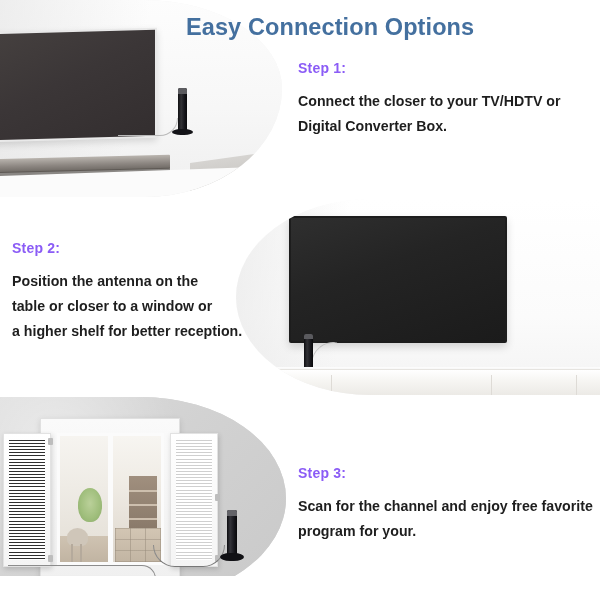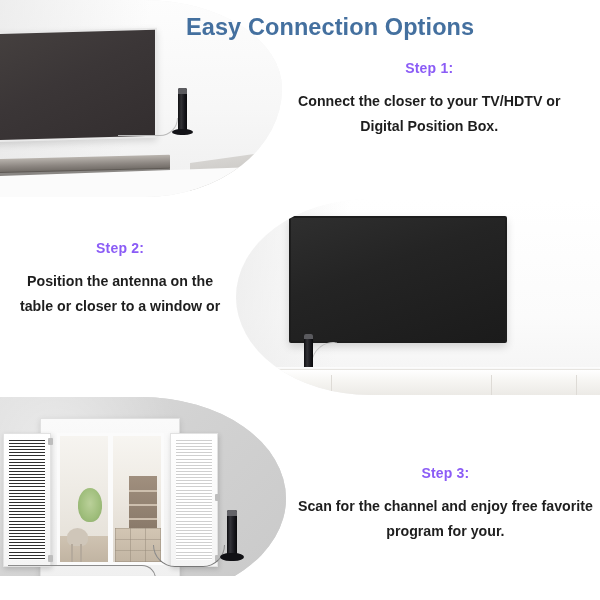--- a/index.html
+++ b/index.html
@@ -12,21 +12,20 @@
     font-family: "Liberation Sans", sans-serif;
     overflow: hidden;
   }
 
   .page {
     position: relative;
     width: 600px;
     height: 576px;
     background: #ffffff;
     overflow: hidden;
-    text-align: center;
   }
 
   
   .panel1 {
     position: absolute;
     left: 0; top: 0;
     width: 282px; height: 197px;
     overflow: hidden;
     
     border-bottom-right-radius: 140px 110px;
@@ -362,21 +361,21 @@
   }
   .step-body {
     font-size: 14.2px;
     color: #1e1e1e;
     line-height: 25px;
     font-weight: 600;
   }
   .step-body div { white-space: nowrap; }
 
   .block1 { position: absolute; left: 298px; top: 60px; }
-  .block2 { position: absolute; left: 20px;  top: 240px; }
+  .block2 { position: absolute; left: 12px;  top: 240px; }
   .block3 { position: absolute; left: 298px; top: 465px; }
 </style>
 </head>
 <body>
 
 <div class="page">
 
   <div class="panel1">
     <div class="p1-wall"></div>
     <div class="p1-wall-shade"></div>
@@ -464,29 +463,30 @@
     </div>
     <div class="p3-ant-base"></div>
   </div>
 
   <div class="title">Easy Connection Options</div>
 
   <div class="block1">
     <div class="step-label">Step 1:</div>
     <div class="step-body">
       <div>Connect the closer to your TV/HDTV or</div>
-      <div>Digital Position Box.</div>
+      <div>Digital Converter Box.</div>
     </div>
   </div>
 
   <div class="block2">
     <div class="step-label">Step 2:</div>
     <div class="step-body">
       <div>Position the antenna on the</div>
       <div>table or closer to a window or</div>
+      <div>a higher shelf for better reception.</div>
     </div>
   </div>
 
   <div class="block3">
     <div class="step-label">Step 3:</div>
     <div class="step-body">
       <div>Scan for the channel and enjoy free favorite</div>
       <div>program for your.</div>
     </div>
   </div>

